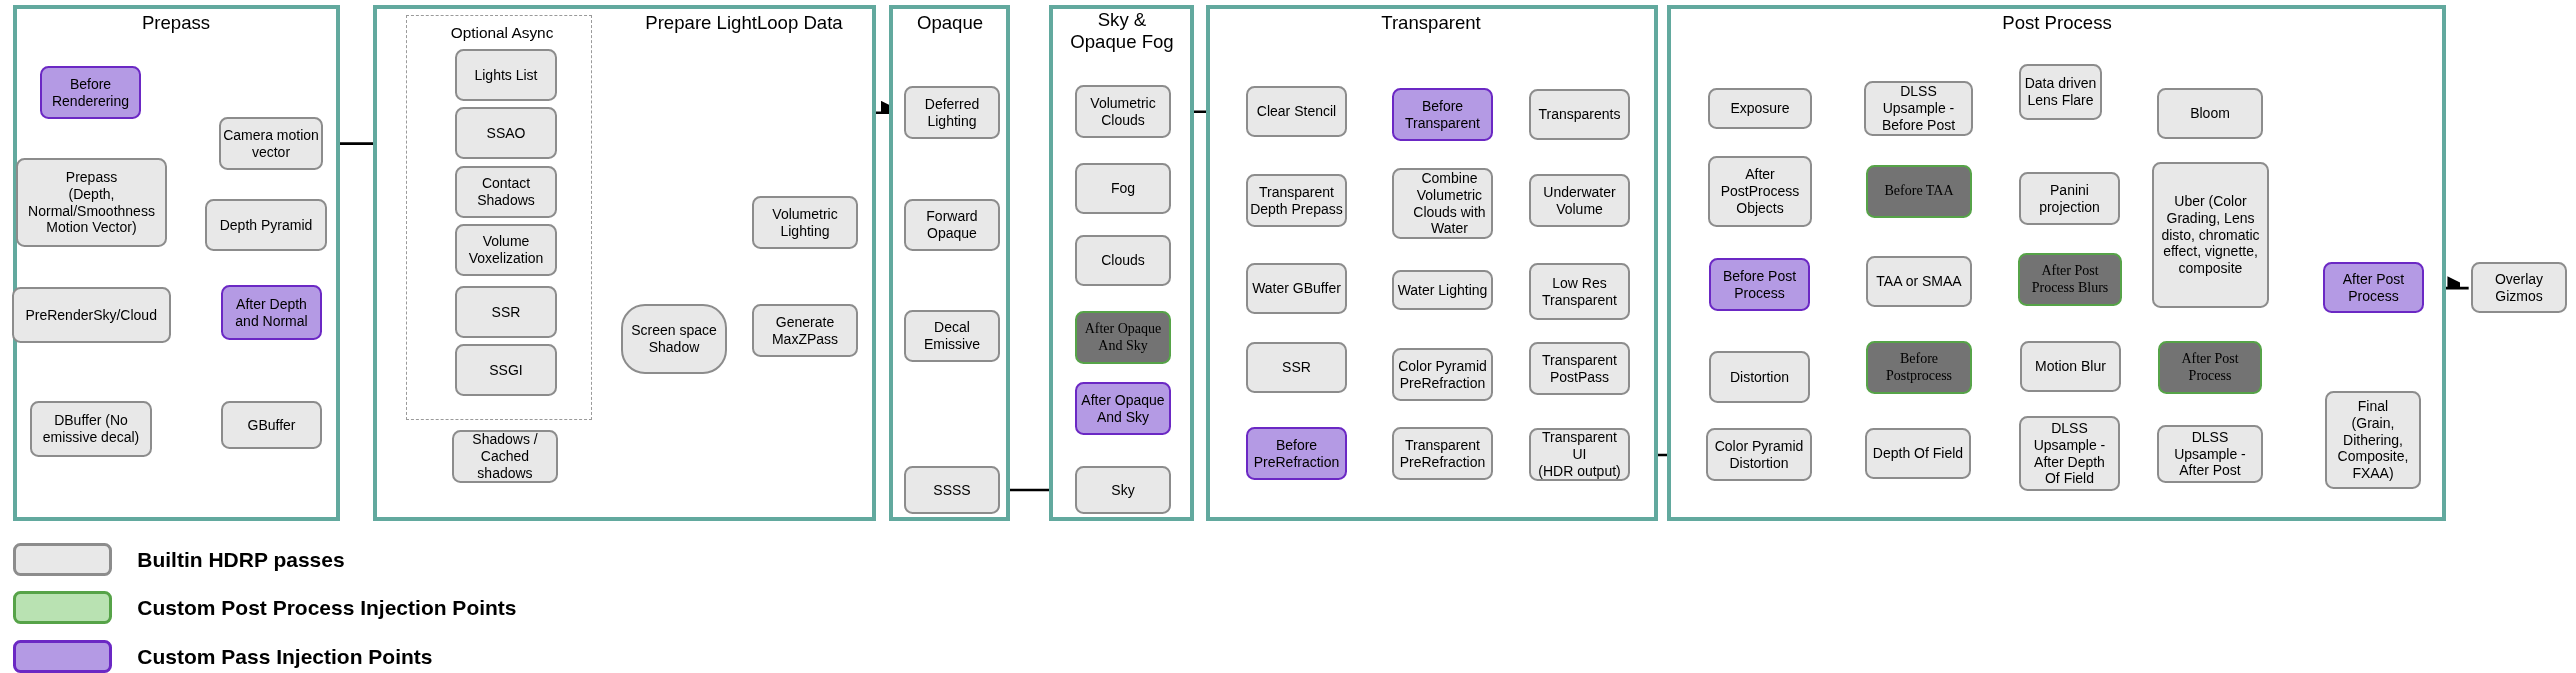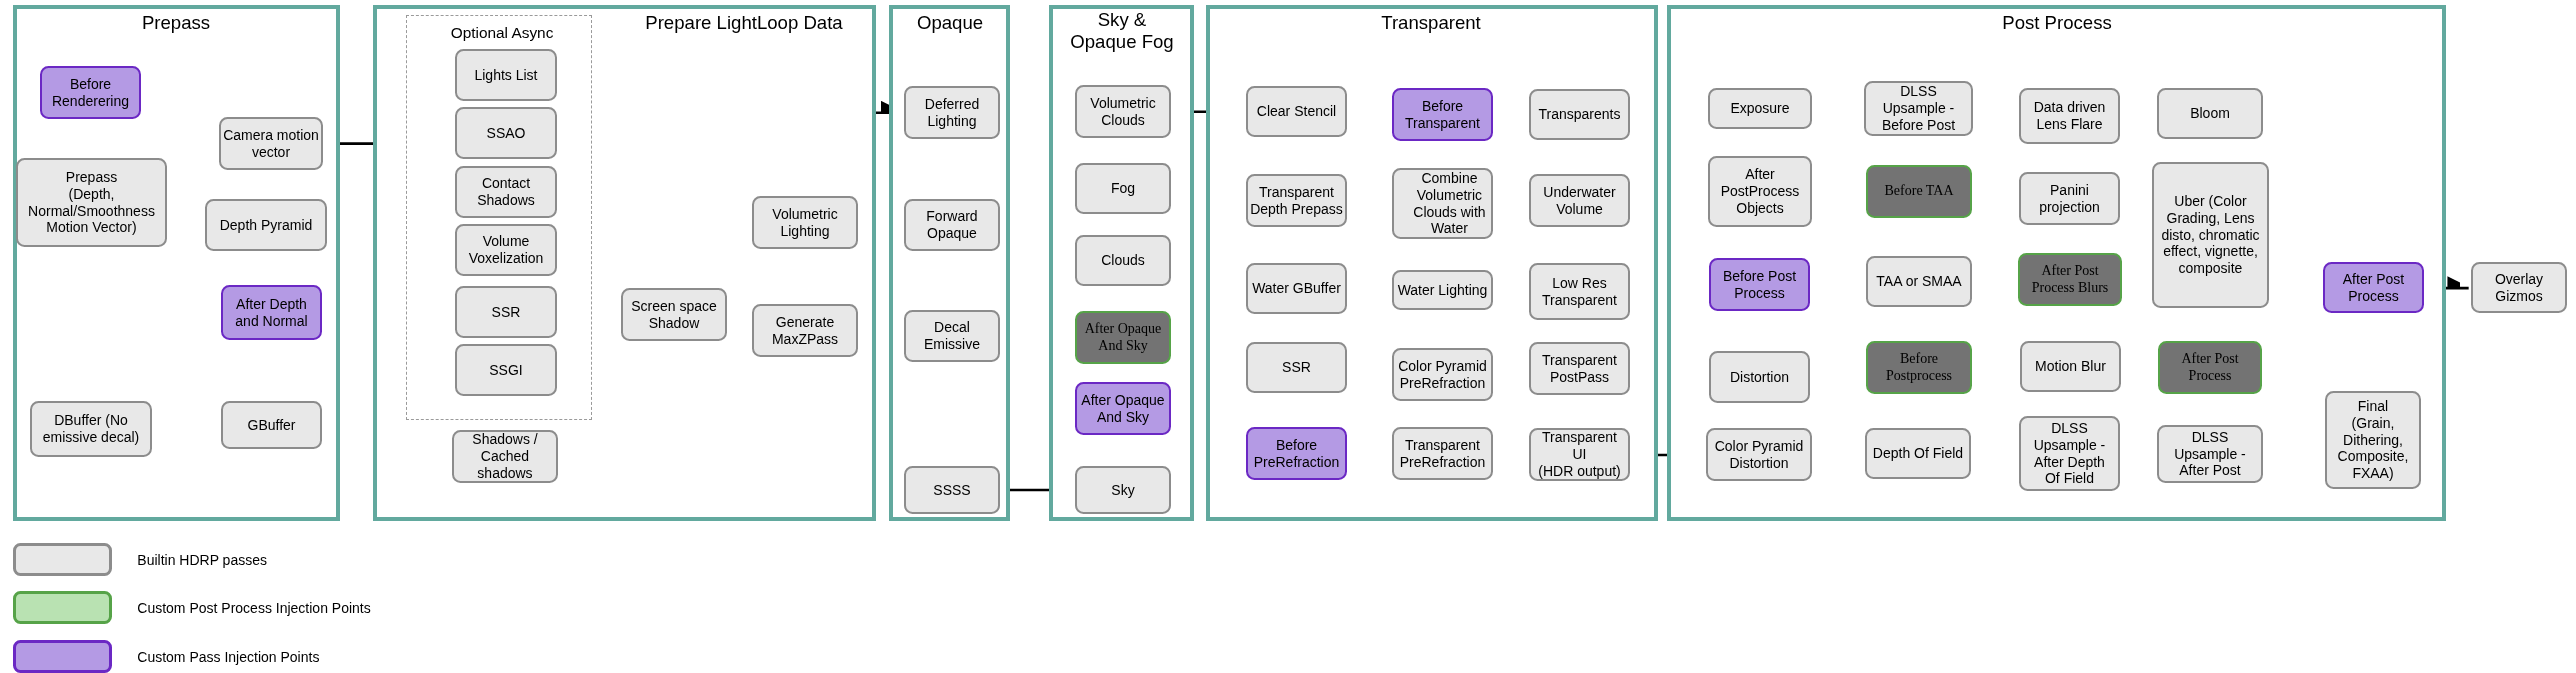--- a/index.html
+++ b/index.html
@@ -64,23 +64,24 @@
   .legend-swatch{
     width:99px;height:33px;
     border-radius:7.4px;
     box-sizing:border-box;
   }
   .legend-swatch.builtin{background:#e8e8e8;border:3.2px solid #8c8c8c;}
   .legend-swatch.custom-post{background:#b9e2b2;border:3.2px solid #56a348;}
   .legend-swatch.custom-pass{background:#b49ae4;border:3.2px solid #6b28c4;}
   .legend-label{
     margin-left:25px;
-    font-size:14px;
+    font-size:21px;
     color:#000;
     white-space:nowrap;
+    font-weight:bold;
   }
 </style>
 </head>
 <body>
 
 <div id="canvas">
   <svg id="edge-layer" width="2576" height="674" viewBox="0 0 4848 1268">
     <defs>
       <marker id="ah" markerWidth="4.6" markerHeight="4.6" refX="8" refY="4.5" orient="auto" markerUnits="strokeWidth">
         <path d="M0,0 L9,4.5 L0,9 Z" fill="#000"></path>
@@ -192,40 +193,41 @@
     <div class="section" style="left: 1667px; top: 4.8px; width: 779px; height: 516px;"></div>
     <div class="section-title" style="left: 2057px; top: 11.7px;">Post Process</div>
     <div class="group-dashed" style="left: 406px; top: 15px; width: 186px; height: 405px;"></div>
     <div class="group-label" style="left: 502px; top: 24px;">Optional Async</div>
     <div class="node custom-pass" style="left: 40px; top: 66px; width: 101px; height: 53px;">Before
 Renderering</div>
     <div class="node builtin" style="left: 16px; top: 158px; width: 151px; height: 89px;">Prepass
 (Depth,
 Normal/Smoothness
 Motion Vector)</div>
+    <div class="node builtin" style="left: 11.7px; top: 287px; width: 159px; height: 56px;">PreRenderSky/Cloud</div>
     <div class="node builtin" style="left: 30px; top: 401px; width: 122px; height: 56px;">DBuffer (No
 emissive decal)</div>
     <div class="node builtin" style="left: 221px; top: 401px; width: 101px; height: 48px;">GBuffer</div>
     <div class="node custom-pass" style="left: 221px; top: 285px; width: 101px; height: 55px;">After Depth
 and Normal</div>
     <div class="node builtin" style="left: 205px; top: 199px; width: 122px; height: 52px;">Depth Pyramid</div>
     <div class="node builtin" style="left: 219px; top: 117px; width: 104px; height: 53px;">Camera motion
 vector</div>
     <div class="node builtin" style="left: 455px; top: 49px; width: 102px; height: 52px;">Lights List</div>
     <div class="node builtin" style="left: 455px; top: 107px; width: 102px; height: 52px;">SSAO</div>
     <div class="node builtin" style="left: 455px; top: 166px; width: 102px; height: 52px;">Contact
 Shadows</div>
     <div class="node builtin" style="left: 455px; top: 224px; width: 102px; height: 52px;">Volume
 Voxelization</div>
     <div class="node builtin" style="left: 455px; top: 286px; width: 102px; height: 52px;">SSR</div>
     <div class="node builtin" style="left: 455px; top: 344px; width: 102px; height: 52px;">SSGI</div>
     <div class="node builtin" style="left: 452px; top: 430px; width: 106px; height: 53px;">Shadows /
 Cached
 shadows</div>
-    <div class="node builtin" style="left: 621px; top: 288px; width: 106px; height: 53px;">Screen space
+    <div class="node builtin" style="left: 621px; top: 304px; width: 106px; height: 70px; border-radius: 24px;">Screen space
 Shadow</div>
     <div class="node builtin" style="left: 752px; top: 304px; width: 106px; height: 53px;">Generate
 MaxZPass</div>
     <div class="node builtin" style="left: 752px; top: 196px; width: 106px; height: 53px;">Volumetric
 Lighting</div>
     <div class="node builtin" style="left: 904px; top: 86px; width: 96px; height: 53px;">Deferred
 Lighting</div>
     <div class="node builtin" style="left: 904px; top: 199px; width: 96px; height: 52px;">Forward
 Opaque</div>
     <div class="node builtin" style="left: 904px; top: 310px; width: 96px; height: 52px;">Decal Emissive</div>
@@ -285,21 +287,21 @@
     <div class="node builtin" style="left: 1865px; top: 428px; width: 106px; height: 51px;">Depth Of Field</div>
     <div class="node builtin" style="left: 2019px; top: 416px; width: 101px; height: 75px;">DLSS
 Upsample -
 After Depth
 Of Field</div>
     <div class="node builtin" style="left: 2020px; top: 341px; width: 101px; height: 51px;">Motion Blur</div>
     <div class="node custom-post" style="left: 2018px; top: 253px; width: 104px; height: 53px;">After Post
 Process Blurs</div>
     <div class="node builtin" style="left: 2019px; top: 172px; width: 101px; height: 53px;">Panini
 projection</div>
-    <div class="node builtin" style="left: 2019px; top: 88px; width: 101px; height: 56px;">Data driven
+    <div class="node builtin" style="left: 2019px; top: 64px; width: 83px; height: 56px;">Data driven
 Lens Flare</div>
     <div class="node builtin" style="left: 2157px; top: 88px; width: 106px; height: 51px;">Bloom</div>
     <div class="node builtin" style="left: 2152px; top: 162px; width: 117px; height: 146px;">Uber (Color
 Grading, Lens
 disto, chromatic
 effect, vignette,
 composite</div>
     <div class="node custom-post" style="left: 2158px; top: 341px; width: 104px; height: 53px;">After Post
 Process</div>
     <div class="node builtin" style="left: 2157px; top: 425px; width: 106px; height: 58px;">DLSS

